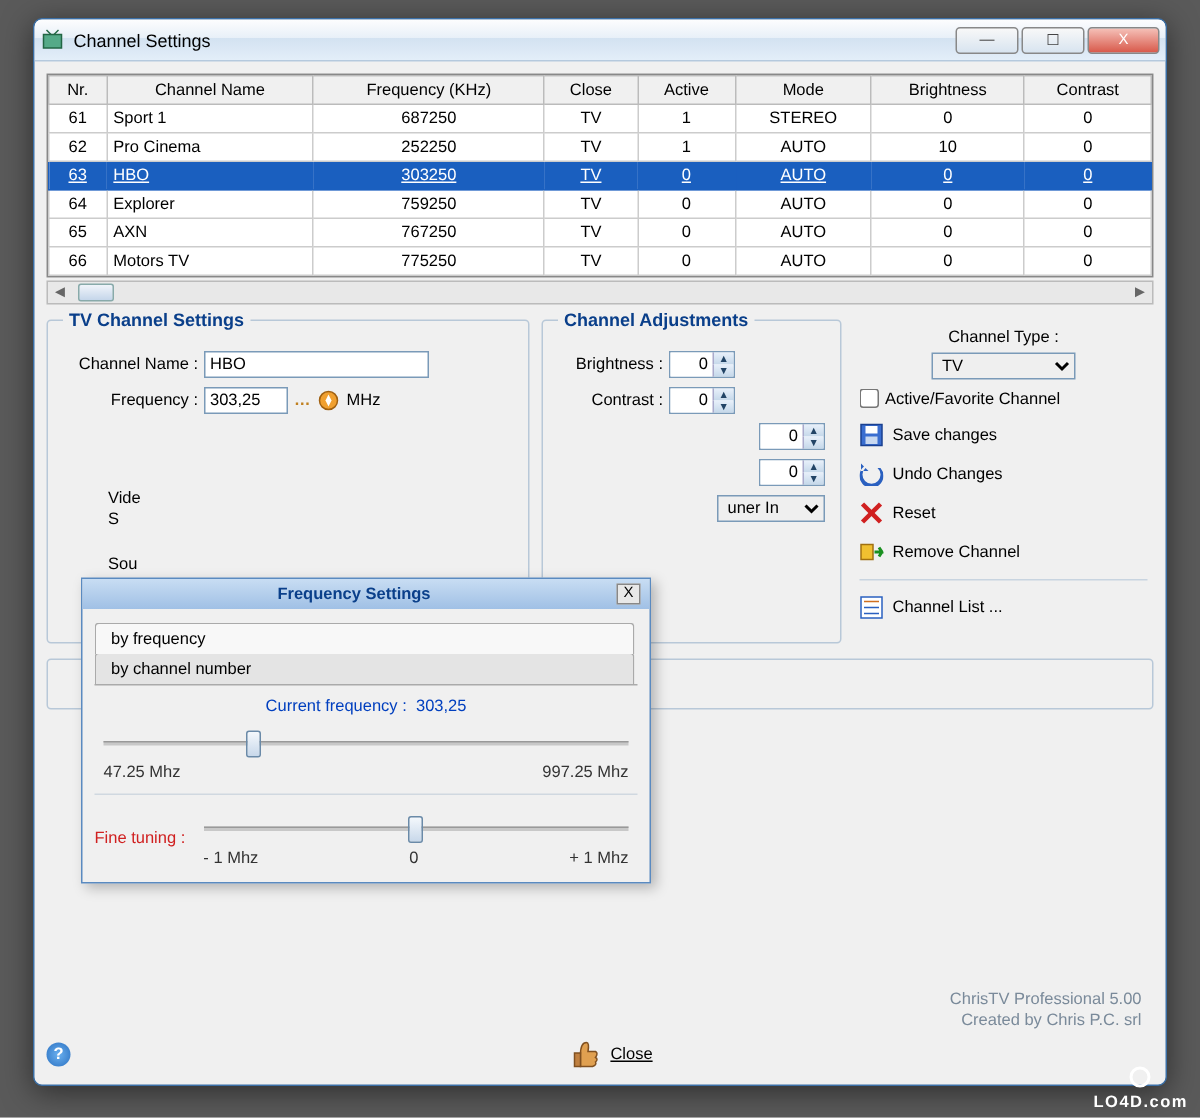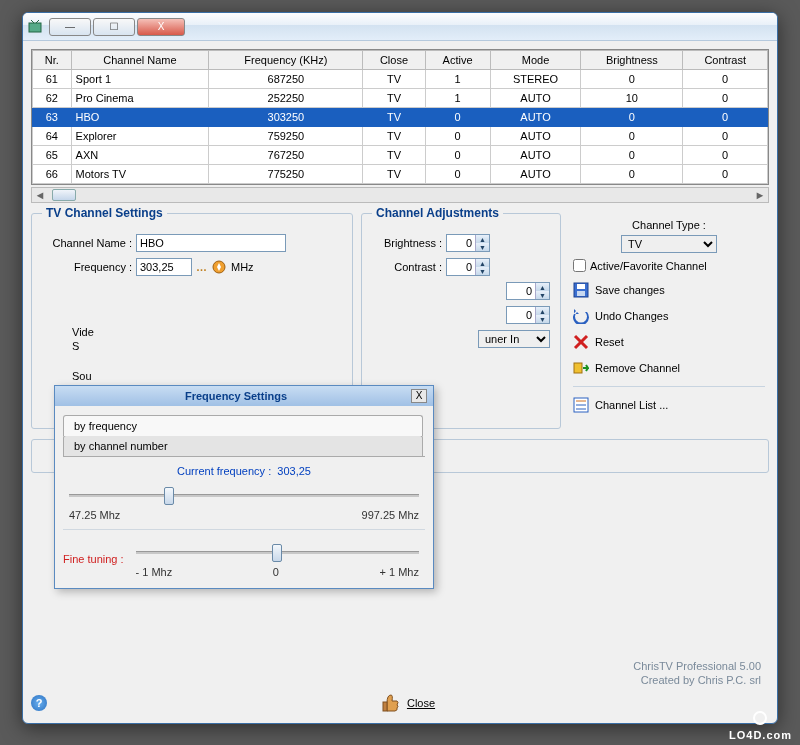--- a/index.html
+++ b/index.html
@@ -9,21 +9,21 @@
 .titlebar .icon { width: 16px; height: 16px; margin-right: 6px; }
 .titlebar .title { flex: 1; color: #000; font-size: 12px; }
 .winbtns { display: flex; gap: 2px; }
 .winbtn { width: 42px; height: 18px; border: 1px solid #888; border-radius: 3px; background: linear-gradient(to bottom, #f8f8f8, #d8e4f0); display: flex; align-items: center; justify-content: center; font-size: 10px; color: #444; }
 .winbtn.close { background: linear-gradient(to bottom, #f5c0b8, #d8594a); color: #fff; width: 48px; }
 .content { padding: 8px; position: relative; height: calc(100% - 28px); }
 .table-wrap { border: 1px solid #888; background: #fff; }
 table { width: 100%; border-collapse: collapse; }
 th { background: #f0f0f0; border: 1px solid #bbb; padding: 3px 4px; font-weight: normal; font-size: 11px; text-align: center; }
 td { border: 1px solid #ccc; padding: 3px 4px; font-size: 11px; background: #fff; }
-tr.selected td { background: #1a5fbf; color: #fff; border-color: #1a5fbf; }
+tr.selected td { background: #1a5fbf; color: #fff; border-color: #1a5fbf; text-decoration: underline; }
 td.c, th { text-align: center; }
 td.l { text-align: left; }
 .hscroll { height: 16px; background: #e8e8e8; border: 1px solid #bbb; display: flex; align-items: center; margin-top: 2px; }
 .hscroll .arr { width: 16px; text-align: center; color: #666; }
 .hscroll .thumb { width: 24px; height: 12px; background: linear-gradient(to bottom, #f0f4fa, #c5d6ea); border: 1px solid #8aa; border-radius: 2px; margin-left: 4px; }
 
 .panels { display: flex; margin-top: 10px; gap: 8px; position: relative; }
 .fieldset { border: 1px solid #b8c8d8; border-radius: 3px; padding: 14px 10px 10px 10px; position: relative; }
 .fieldset .legend { position: absolute; top: -8px; left: 10px; background: #f0f0f0; padding: 0 4px; color: #0a3f8a; font-weight: bold; font-size: 12px; }
 .row { display: flex; align-items: center; margin: 6px 0; gap: 4px; }
@@ -75,20 +75,21 @@
 </head>
 <body>
 
 <div class="window">
   <div class="titlebar">
     <svg class="icon" viewBox="0 0 16 16">
         <rect x="2" y="4" width="12" height="9" fill="#5a8" stroke="#264"></rect>
         <line x1="4" y1="1" x2="7" y2="4" stroke="#264"></line>
         <line x1="12" y1="1" x2="9" y2="4" stroke="#264"></line>
       </svg>
+    <span class="title">Channel Settings</span>
     <div class="winbtns">
       <div class="winbtn">—</div>
       <div class="winbtn">☐</div>
       <div class="winbtn close">X</div>
     </div>
   </div>
 
   <div class="content">
     <div class="table-wrap">
       <table>

